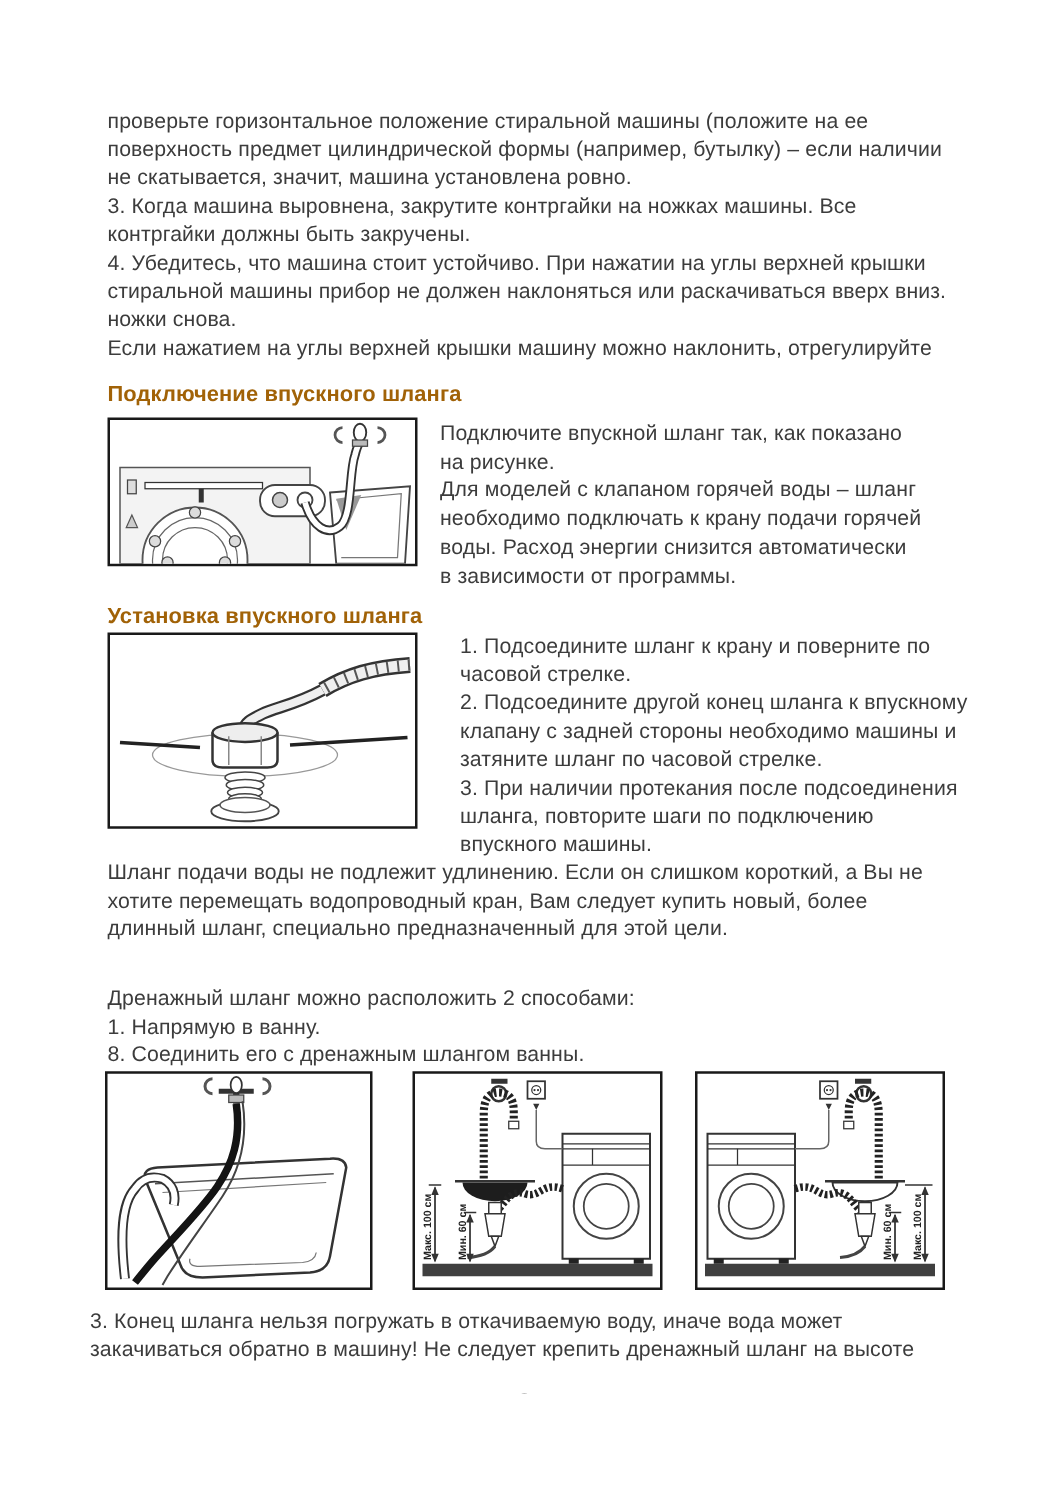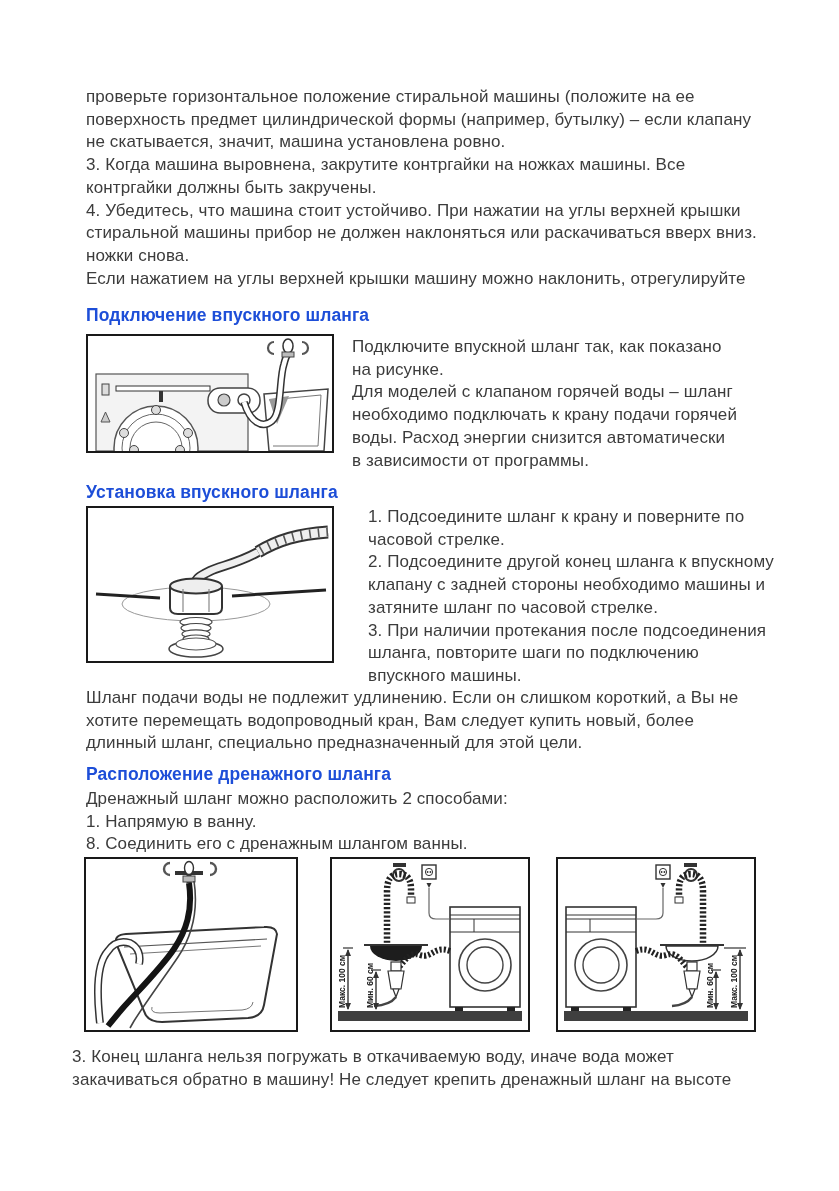--- a/index.html
+++ b/index.html
@@ -6,41 +6,41 @@
   .page {
     position:relative; width:839px; height:1115px; background:#ffffff;
     font-family:"Liberation Sans","DejaVu Sans",sans-serif;
     color:#3c3c3c; overflow:hidden;
   }
   .abs { position:absolute; }
   .tblock { font-size:17px; line-height:22.7px; letter-spacing:0.1px; }
   .tblock .tline { white-space:nowrap; }
   h2.sec {
     position:absolute; margin:0; font-size:17.5px; line-height:22px;
-    font-weight:bold; color:#1d4ed8; letter-spacing:0.1px; white-space:nowrap;
+    font-weight:bold; color:#a16207; letter-spacing:0.1px; white-space:nowrap;
   }
   .figure {
     position:absolute; background:#fff; border:2px solid #191919;
     box-sizing:border-box;
   }
   .figure svg { display:block; width:100%; height:100%; }
   .fig text { font:bold 8.5px "Liberation Sans","DejaVu Sans",sans-serif; fill:#222; }
   .pagenum {
     position:absolute; left:0; width:839px; text-align:center;
     font-size:19px; font-weight:bold; color:#1a1a1a;
   }
 </style>
 </head>
 <body>
 
 <div class="page">
 
   <div class="abs tblock" style="left:86px; top:86px; width:680px;">
       <div class="tline">проверьте горизонтальное положение стиральной машины (положите на ее</div>
-      <div class="tline">поверхность предмет цилиндрической формы (например, бутылку) – если клапану</div>
+      <div class="tline">поверхность предмет цилиндрической формы (например, бутылку) – если наличии</div>
       <div class="tline">не скатывается, значит, машина установлена ровно.</div>
       <div class="tline">3. Когда машина выровнена, закрутите контргайки на ножках машины. Все</div>
       <div class="tline">контргайки должны быть закручены.</div>
       <div class="tline">4. Убедитесь, что машина стоит устойчиво. При нажатии на углы верхней крышки</div>
       <div class="tline">стиральной машины прибор не должен наклоняться или раскачиваться вверх вниз.</div>
       <div class="tline">ножки снова.</div>
       <div class="tline">Если нажатием на углы верхней крышки машину можно наклонить, отрегулируйте</div>
     </div>
 
   <h2 class="sec" style="left:86px; top:304px;">Подключение впускного шланга</h2>
@@ -130,21 +130,20 @@
       <div class="tline">шланга, повторите шаги по подключению</div>
       <div class="tline">впускного машины.</div>
     </div>
 
   <div class="abs tblock" style="left:86px; top:687px; width:680px;">
       <div class="tline">Шланг подачи воды не подлежит удлинению. Если он слишком короткий, а Вы не</div>
       <div class="tline">хотите перемещать водопроводный кран, Вам следует купить новый, более</div>
       <div class="tline">длинный шланг, специально предназначенный для этой цели.</div>
     </div>
 
-  <h2 class="sec" style="left:86px; top:763px;">Расположение дренажного шланга</h2>
 
   <div class="abs tblock" style="left:86px; top:788px; width:680px;">
       <div class="tline">Дренажный шланг можно расположить 2 способами:</div>
       <div class="tline">1. Напрямую в ванну.</div>
       <div class="tline">8. Соединить его с дренажным шлангом ванны.</div>
     </div>
 
   <div class="figure" style="left:84px; top:857px; width:214px; height:175px;">
     <svg class="fig" viewBox="0 0 210 171">
 

